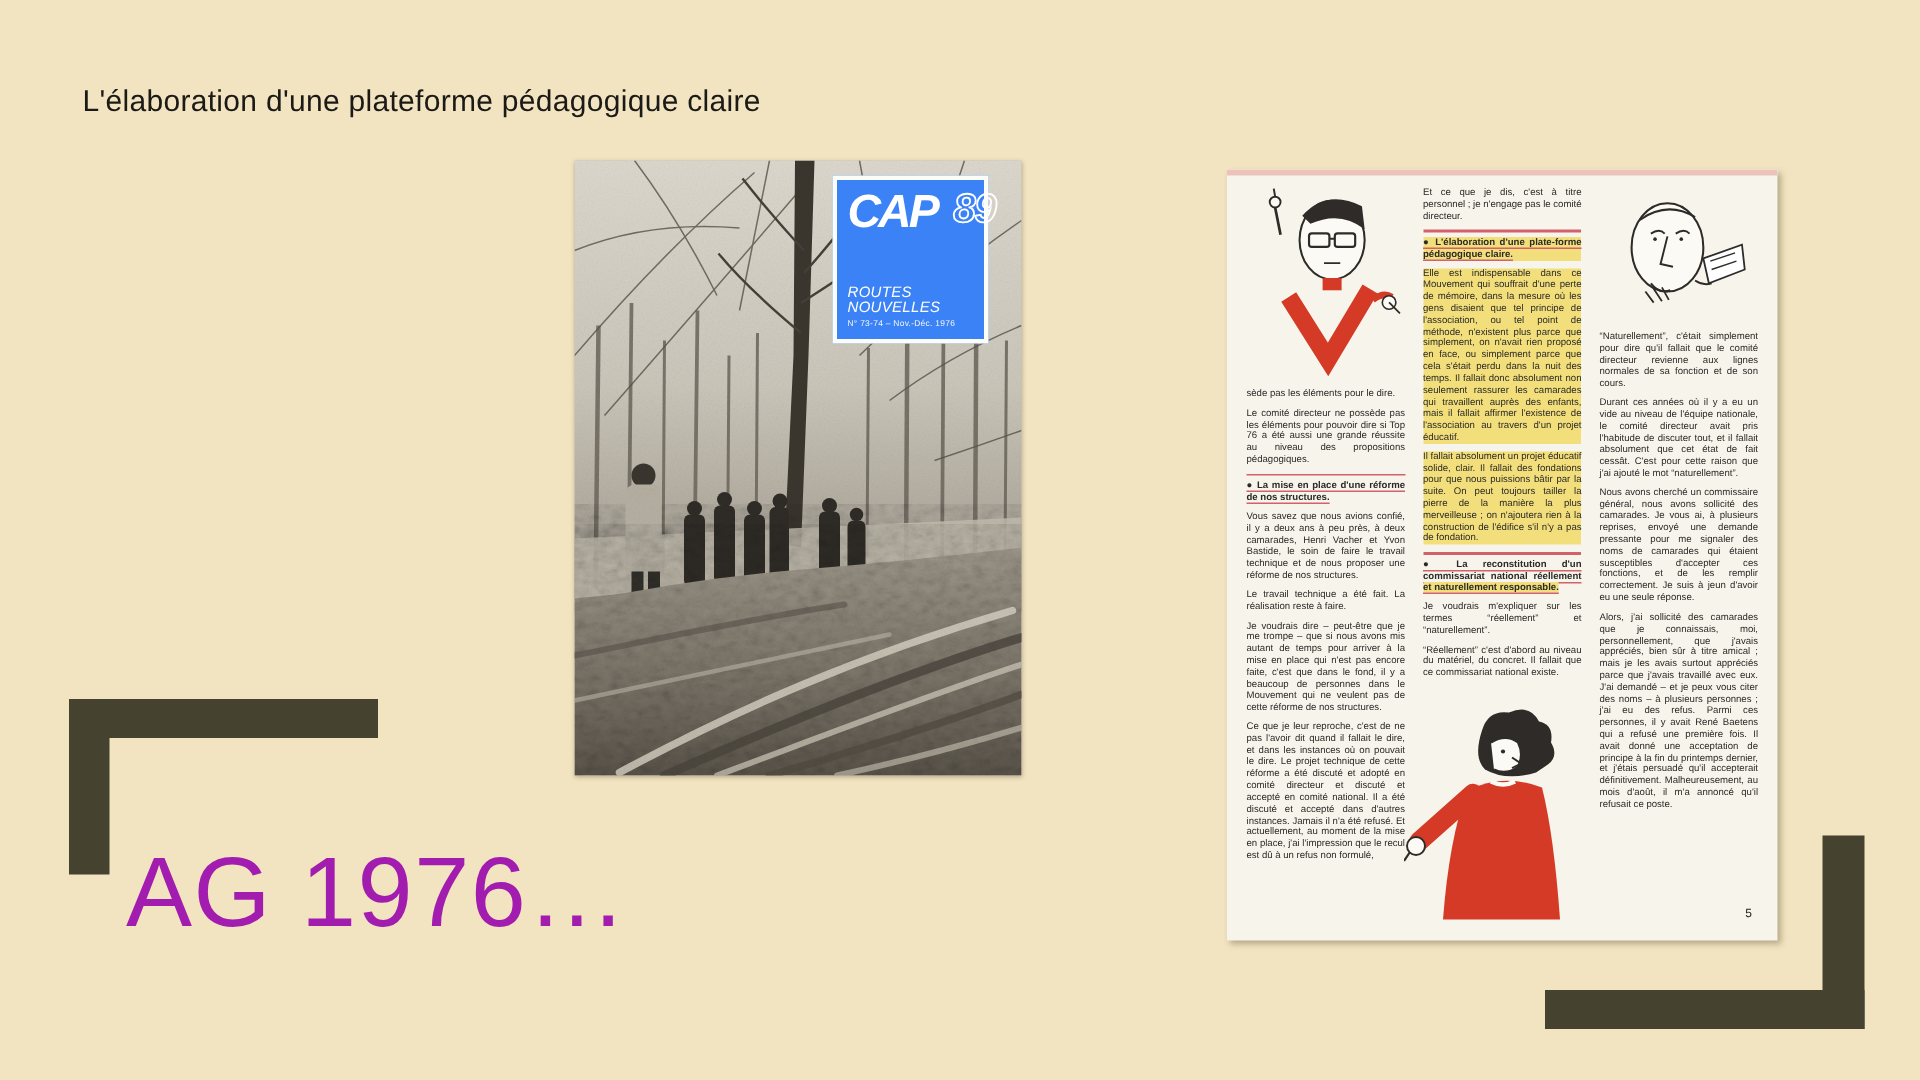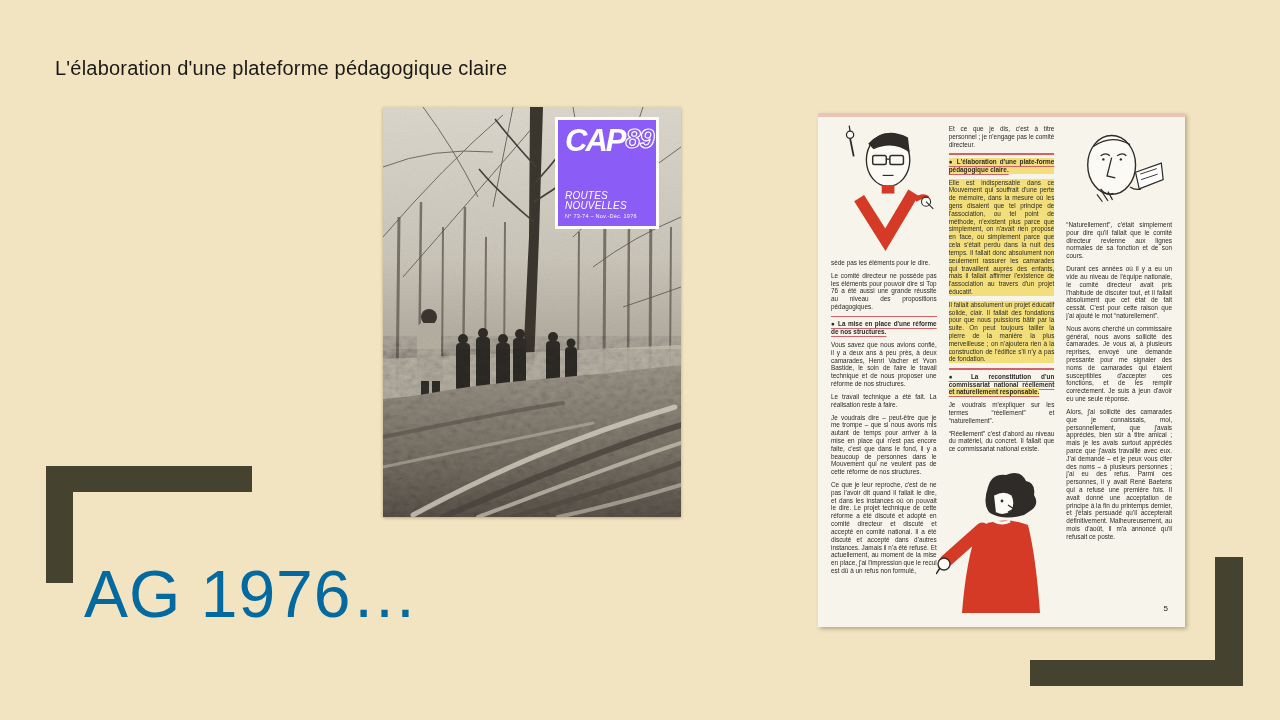--- a/index.html
+++ b/index.html
@@ -1,38 +1,38 @@
 <!DOCTYPE html>
 <html><head>
 <meta charset="utf-8">
 <style>
   html,body{margin:0;padding:0;}
   .slide{position:relative;width:1280px;height:720px;background:#f2e4c0;overflow:hidden;
          font-family:"Liberation Sans",sans-serif;}
   
   .slide-title{position:absolute;left:55px;top:57px;font-size:20px;color:#1b1a17;letter-spacing:.2px;}
   
-  .footer-title{position:absolute;left:84px;top:556px;font-size:66px;color:#0369a1;letter-spacing:1px;}
+  .footer-title{position:absolute;left:84px;top:556px;font-size:66px;color:#a21caf;letter-spacing:1px;}
   
   .bracket{position:absolute;background:#454330;}
   .bl-h{left:46px;top:466px;width:206px;height:26px;}
   .bl-v{left:46px;top:466px;width:27px;height:117px;}
   .br-h{left:1030px;top:660px;width:213px;height:26px;}
   .br-v{left:1215px;top:557px;width:28px;height:129px;}
   
   .cover{position:absolute;left:383px;top:107px;width:298px;height:410px;background:#cfcabf;
          box-shadow:0 1px 3px rgba(60,50,30,.35);}
   .cover svg{display:block;}
-  .cap-logo{position:absolute;left:172px;top:10px;width:104px;height:112px;background:#8b5cf6;
+  .cap-logo{position:absolute;left:172px;top:10px;width:104px;height:112px;background:#3b82f6;
             border:3px solid #fdfdf8;box-sizing:border-box;display:flex;flex-direction:column;
             padding:6px 7px 7px 7px;color:#fff;}
   .cap-row{display:flex;align-items:flex-start;line-height:.85;margin-top:2px;}
   .cap-word{font-size:31px;font-weight:bold;font-style:italic;letter-spacing:-2px;}
   .cap-num{font-size:27px;font-weight:bold;font-style:italic;letter-spacing:-1px;color:transparent;
-           -webkit-text-stroke:1.2px #fff;margin-left:1px;}
+           -webkit-text-stroke:1.2px #fff;margin-left:11px;}
   .cap-sub{margin-top:auto;font-size:10px;font-weight:normal;font-style:italic;letter-spacing:.2px;line-height:1;}
   .cap-issue{font-size:5.6px;margin-top:2px;letter-spacing:.2px;opacity:.95;}
   
   .page{position:absolute;left:818px;top:113px;width:367px;height:514px;background:#f7f4ec;
         box-shadow:2px 2px 4px rgba(70,60,35,.35);overflow:hidden;box-sizing:border-box;}
   .page-pink{position:absolute;left:0;top:0;right:0;height:4px;background:#ecc3ba;}
   .page-cols{position:absolute;left:13px;top:12px;right:13px;bottom:10px;display:flex;gap:12px;}
   .pcol{flex:1 1 0;min-width:0;}
   .pcol p{margin:0 0 5px 0;font-size:6.4px;line-height:1.22;color:#2c2a27;text-align:justify;}
   .pcol .hl{background:#f2df7b;}

